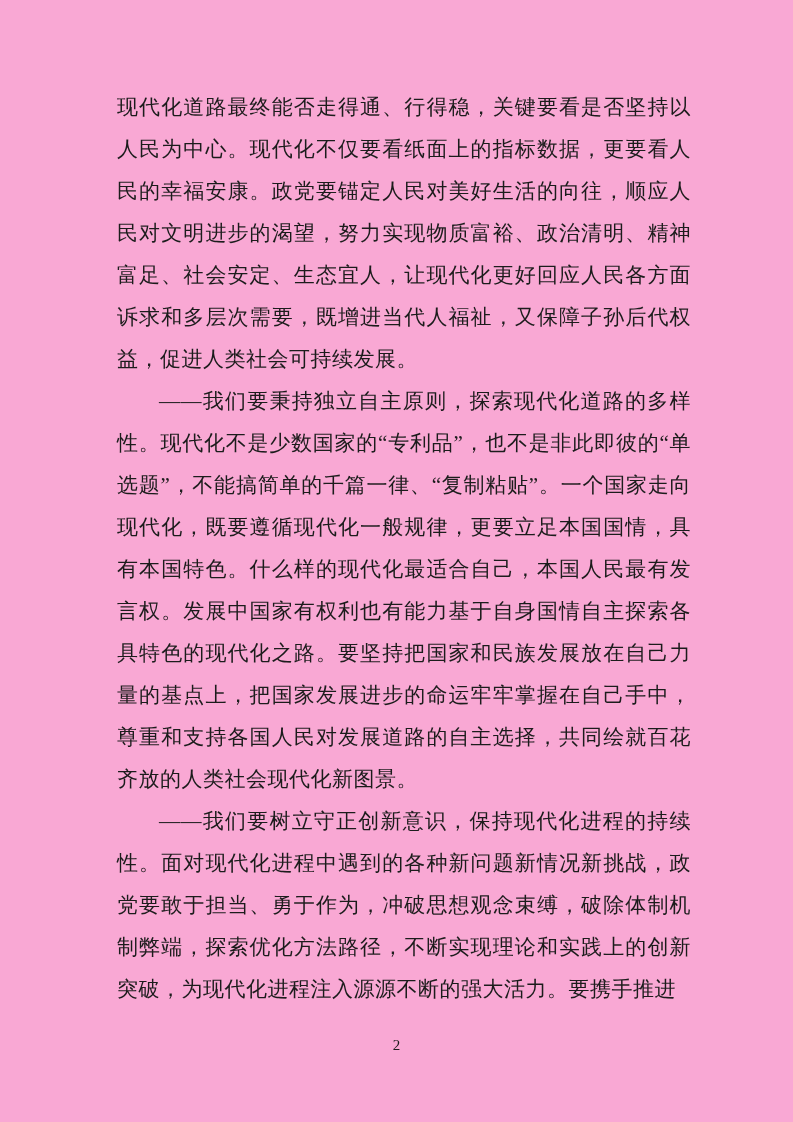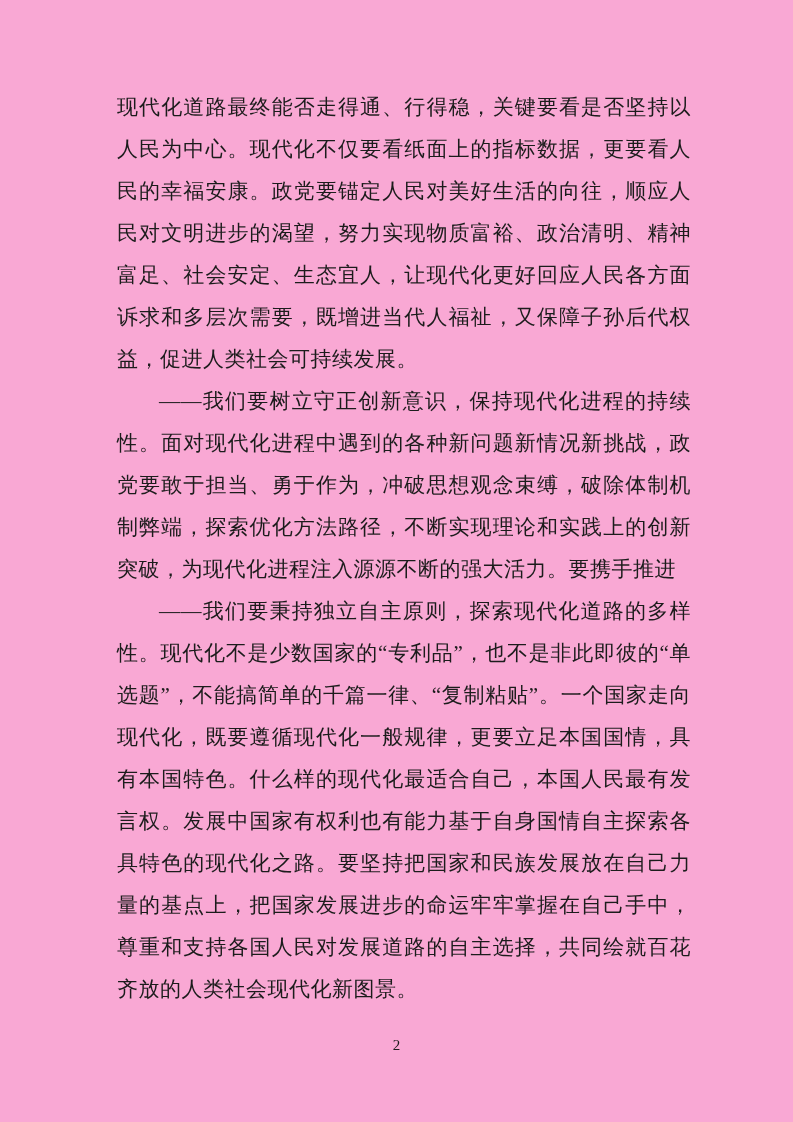--- a/index.html
+++ b/index.html
@@ -44,17 +44,17 @@
     line-height: 20px;
     color: #1c1c1c;
   }
 </style>
 </head>
 <body>
 
 <div class="page">
   <div class="content">
     <p class="para">现代化道路最终能否走得通、行得稳，关键要看是否坚持以人民为中心。现代化不仅要看纸面上的指标数据，更要看人民的幸福安康。政党要锚定人民对美好生活的向往，顺应人民对文明进步的渴望，努力实现物质富裕、政治清明、精神富足、社会安定、生态宜人，让现代化更好回应人民各方面诉求和多层次需要，既增进当代人福祉，又保障子孙后代权益，促进人类社会可持续发展。</p>
+    <p class="para indent">——我们要秉持独立自主原则，探索现代化道路的多样性。现代化不是少数国家的“专利品”，也不是非此即彼的“单选题”，不能搞简单的千篇一律、“复制粘贴”。一个国家走向现代化，既要遵循现代化一般规律，更要立足本国国情，具有本国特色。什么样的现代化最适合自己，本国人民最有发言权。发展中国家有权利也有能力基于自身国情自主探索各具特色的现代化之路。要坚持把国家和民族发展放在自己力量的基点上，把国家发展进步的命运牢牢掌握在自己手中，尊重和支持各国人民对发展道路的自主选择，共同绘就百花齐放的人类社会现代化新图景。</p>
     <p class="para indent">——我们要树立守正创新意识，保持现代化进程的持续性。面对现代化进程中遇到的各种新问题新情况新挑战，政党要敢于担当、勇于作为，冲破思想观念束缚，破除体制机制弊端，探索优化方法路径，不断实现理论和实践上的创新突破，为现代化进程注入源源不断的强大活力。要携手推进</p>
-    <p class="para indent">——我们要秉持独立自主原则，探索现代化道路的多样性。现代化不是少数国家的“专利品”，也不是非此即彼的“单选题”，不能搞简单的千篇一律、“复制粘贴”。一个国家走向现代化，既要遵循现代化一般规律，更要立足本国国情，具有本国特色。什么样的现代化最适合自己，本国人民最有发言权。发展中国家有权利也有能力基于自身国情自主探索各具特色的现代化之路。要坚持把国家和民族发展放在自己力量的基点上，把国家发展进步的命运牢牢掌握在自己手中，尊重和支持各国人民对发展道路的自主选择，共同绘就百花齐放的人类社会现代化新图景。</p>
   </div>
   <div class="page-number">2</div>
 </div>
 
 </body></html>

